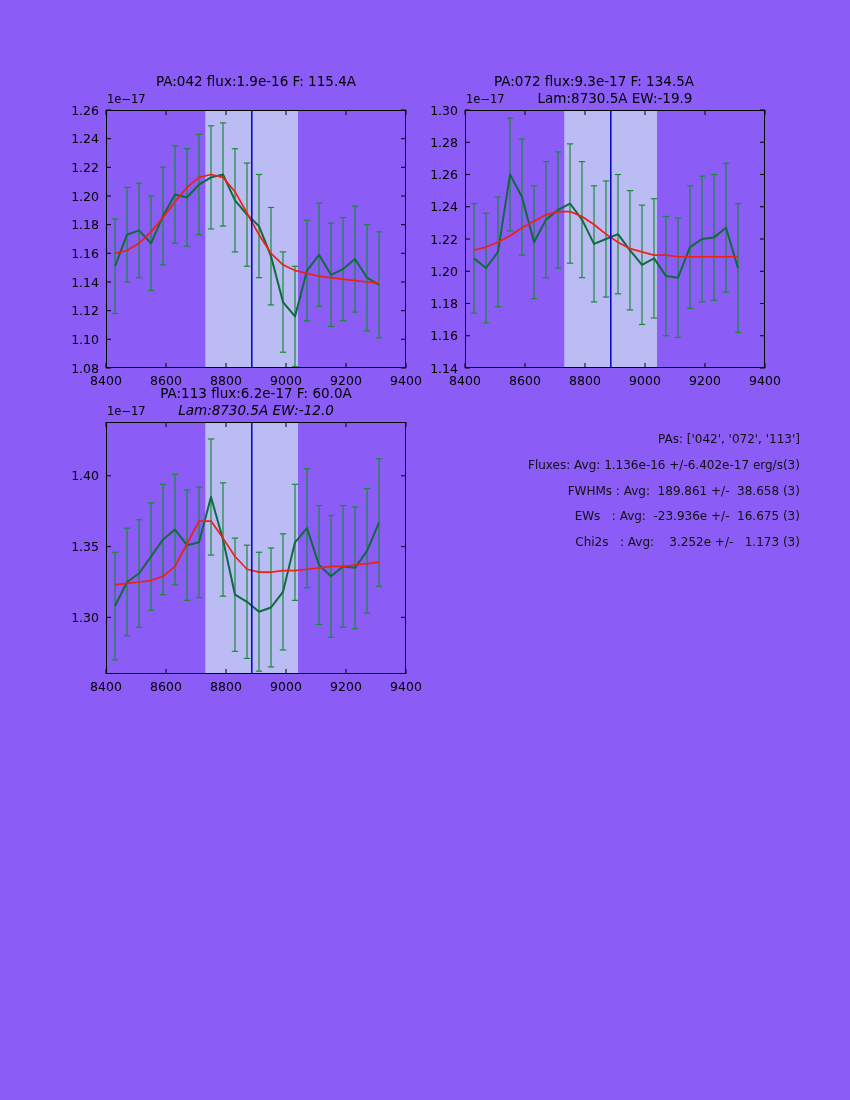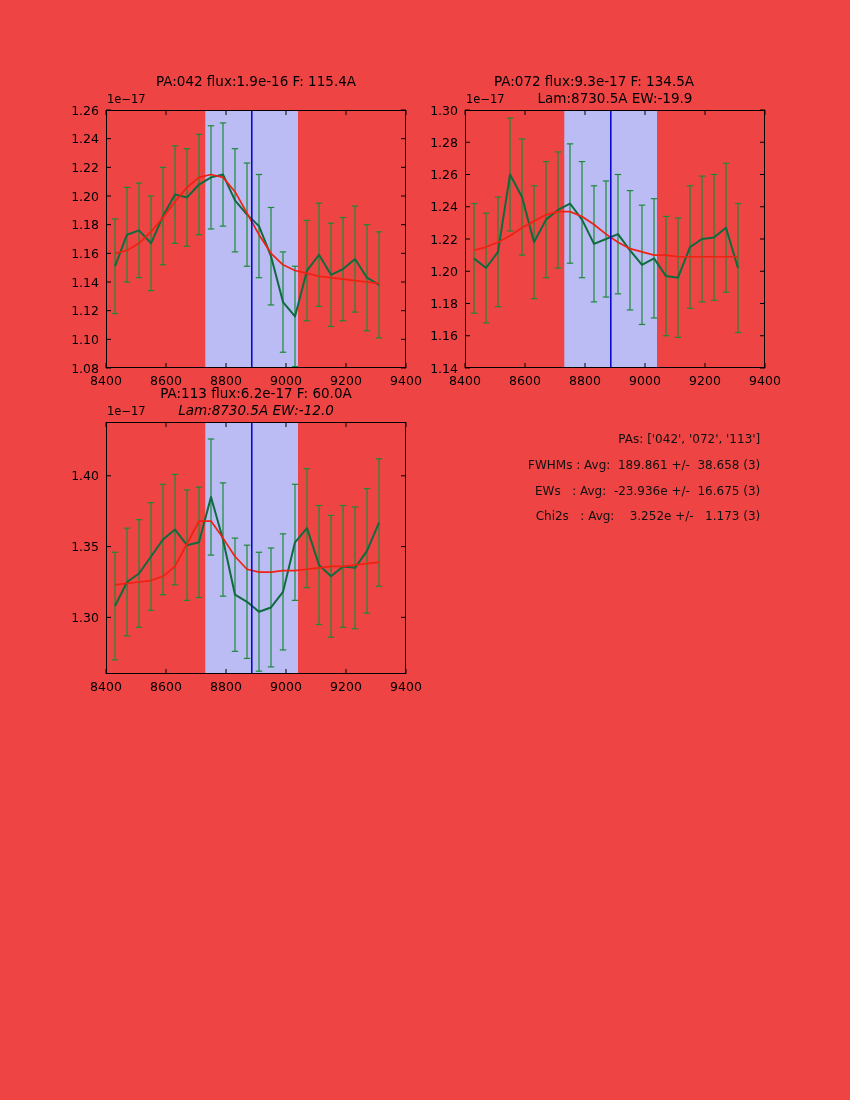--- a/index.html
+++ b/index.html
@@ -1,17 +1,17 @@
 <!DOCTYPE html>
 <html><head>
 <meta charset="utf-8">
 <style>
   html,body { margin:0; padding:0; background:#888; }
   #canvas {
-    position:relative; width:850px; height:1100px; background:#ef4444;
+    position:relative; width:850px; height:1100px; background:#8b5cf6;
     font-family:"DejaVu Sans", sans-serif; color:#000; overflow:hidden;
   }
   .chart-title { position:absolute; width:300px; text-align:center;
     font-size:13.5px; line-height:17px; color:#000; white-space:nowrap; }
   .plot-svg { position:absolute; overflow:visible; }
   .tick-text { font-family:"DejaVu Sans", sans-serif; font-size:12.5px; fill:#000; }
   .offset-text { font-family:"DejaVu Sans", sans-serif; font-size:11.5px; fill:#000; }
   #stats-panel { position:absolute; left:528px; top:427px; }
   .stats-line { font-size:12px; line-height:25.8px; white-space:pre; color:#111;text-align:right; }
 </style>
@@ -407,18 +407,19 @@
         <text x="-7" y="129.08426966292117" text-anchor="end" class="tick-text" stroke="none">1.35</text>
         <line x1="0" y1="53.79775280898883" x2="5" y2="53.79775280898883"></line>
         <line x1="300" y1="53.79775280898883" x2="295" y2="53.79775280898883"></line>
         <text x="-7" y="58.29775280898883" text-anchor="end" class="tick-text" stroke="none">1.40</text>
       </g>
       <text x="1" y="-7" text-anchor="start" class="offset-text">1e−17</text>
     </svg>
 
   <div id="stats-panel">
       <div class="stats-line">PAs: ['042', '072', '113']</div>
+      <div class="stats-line">Fluxes: Avg: 1.136e-16 +/-6.402e-17 erg/s(3)</div>
       <div class="stats-line">FWHMs : Avg:  189.861 +/-  38.658 (3)</div>
       <div class="stats-line">EWs   : Avg:  -23.936e +/-  16.675 (3)</div>
       <div class="stats-line">Chi2s   : Avg:    3.252e +/-   1.173 (3)</div>
     </div>
 
 </div>
 
 </body></html>

